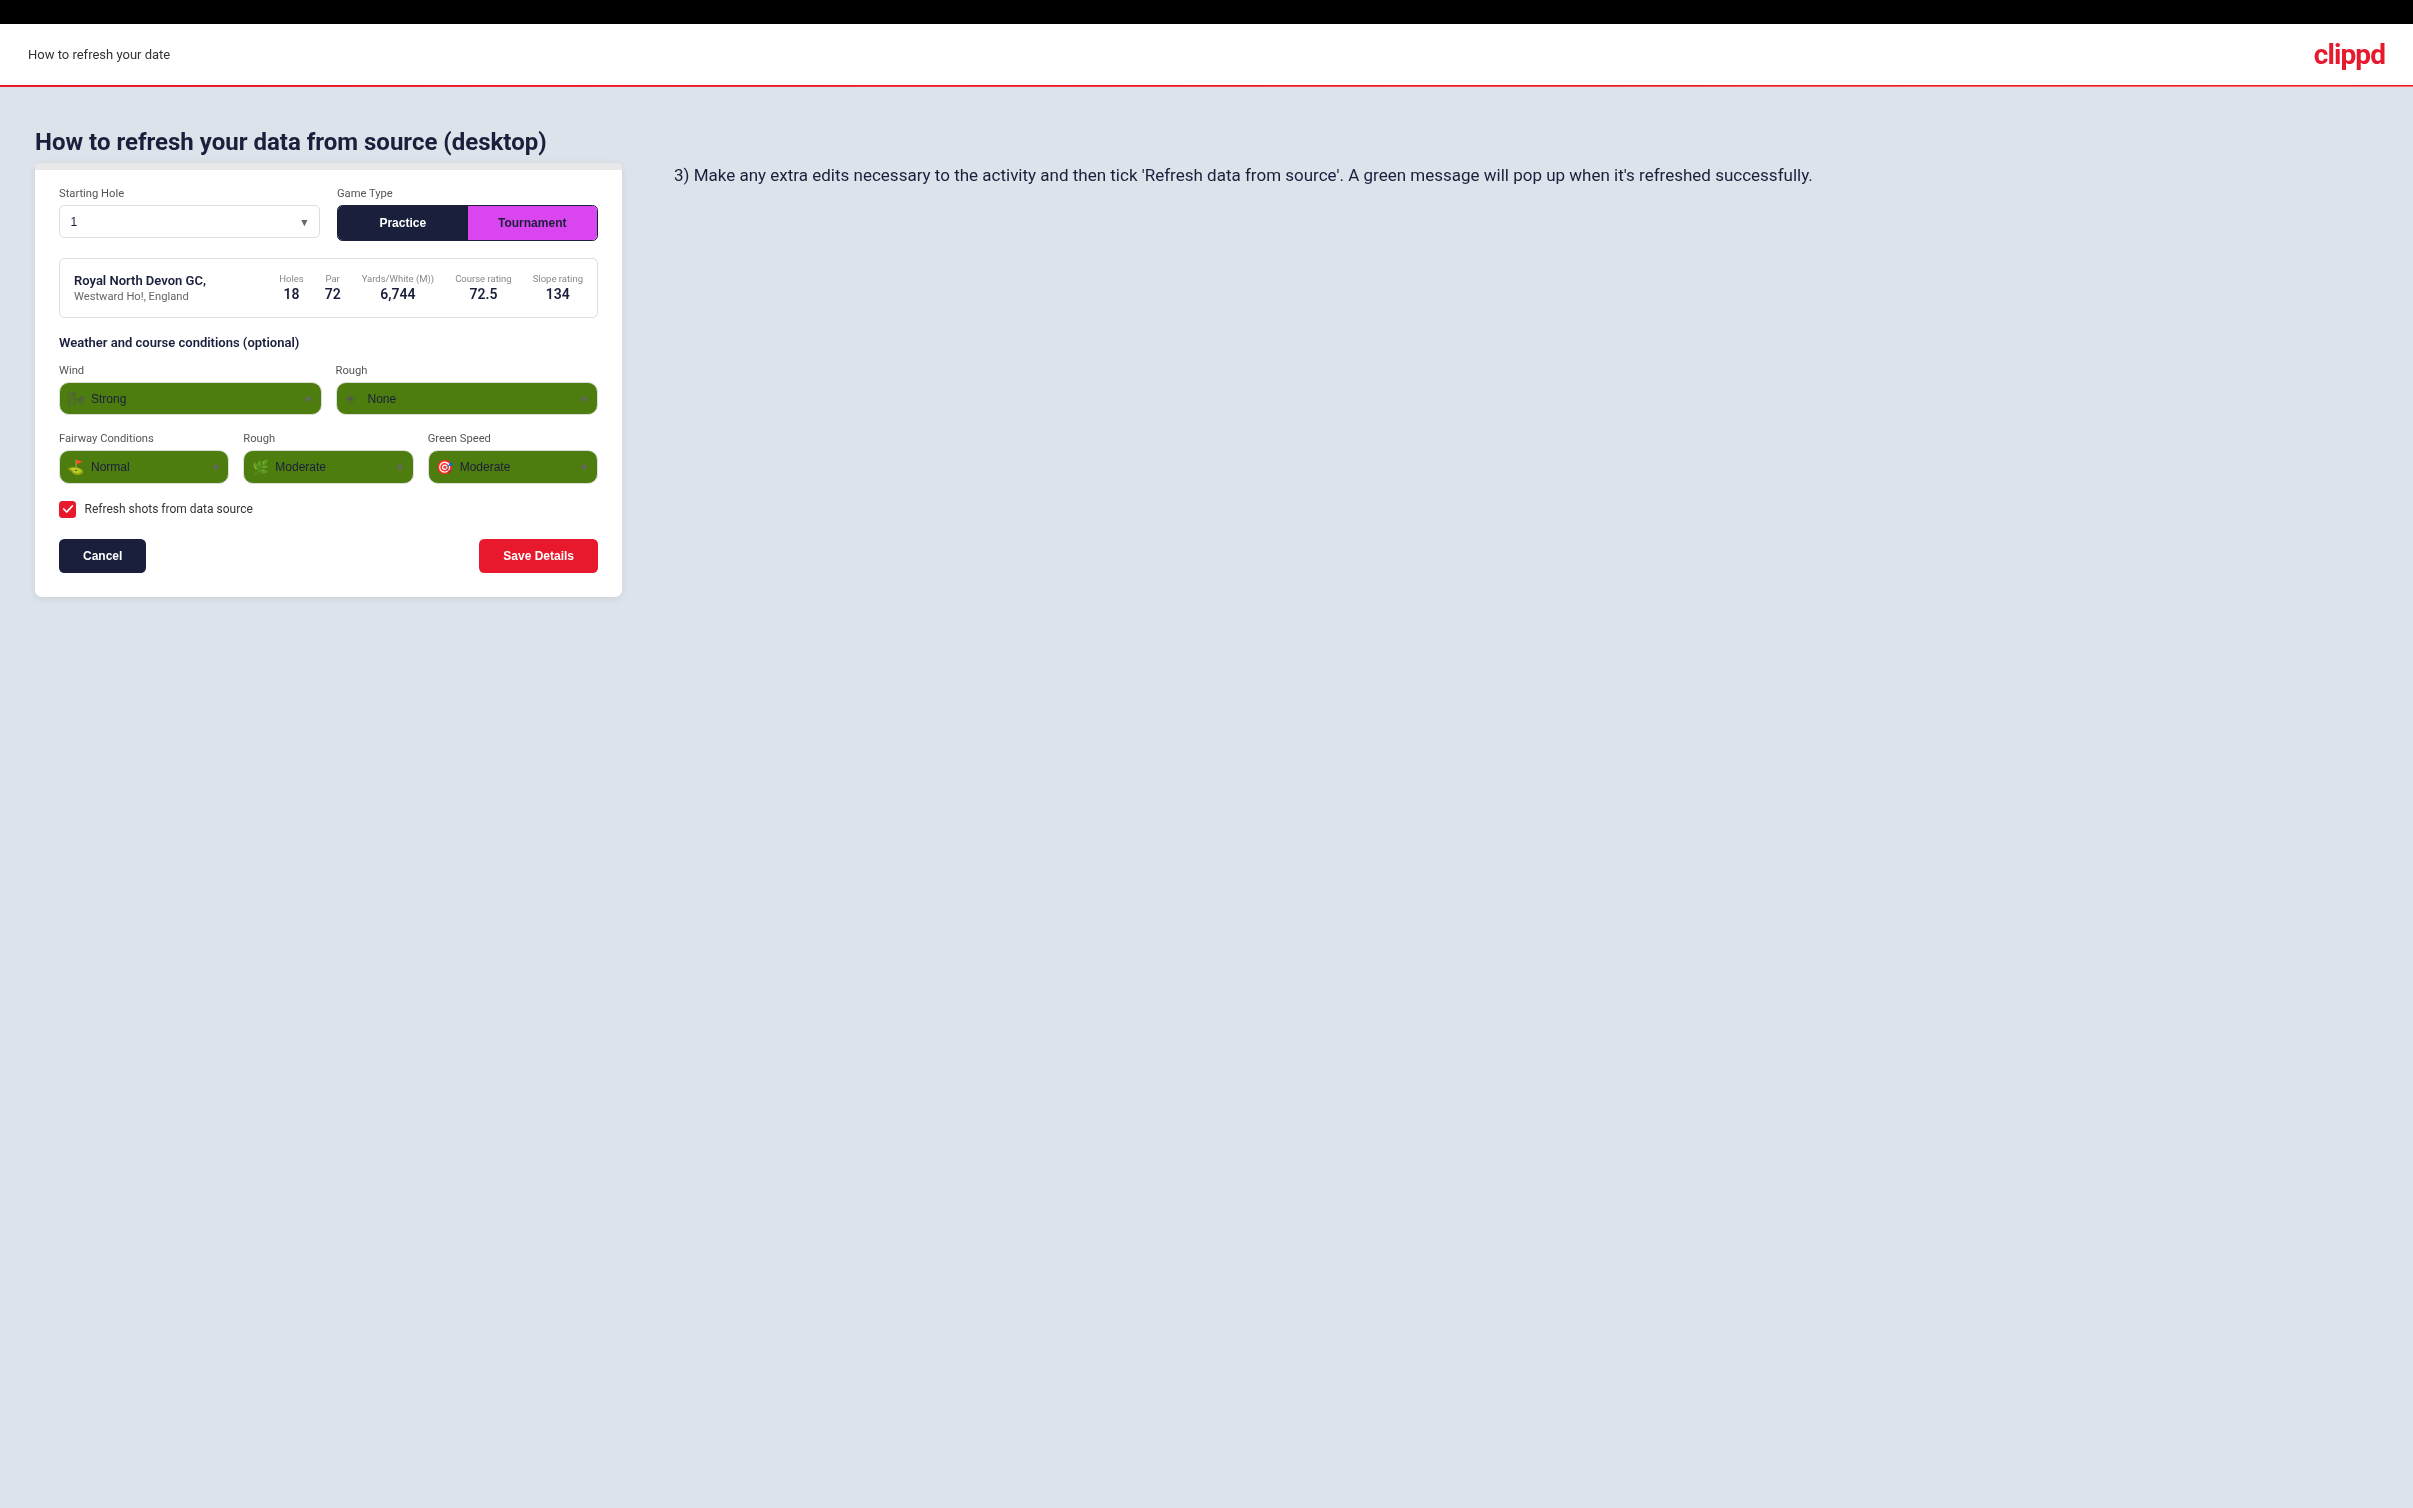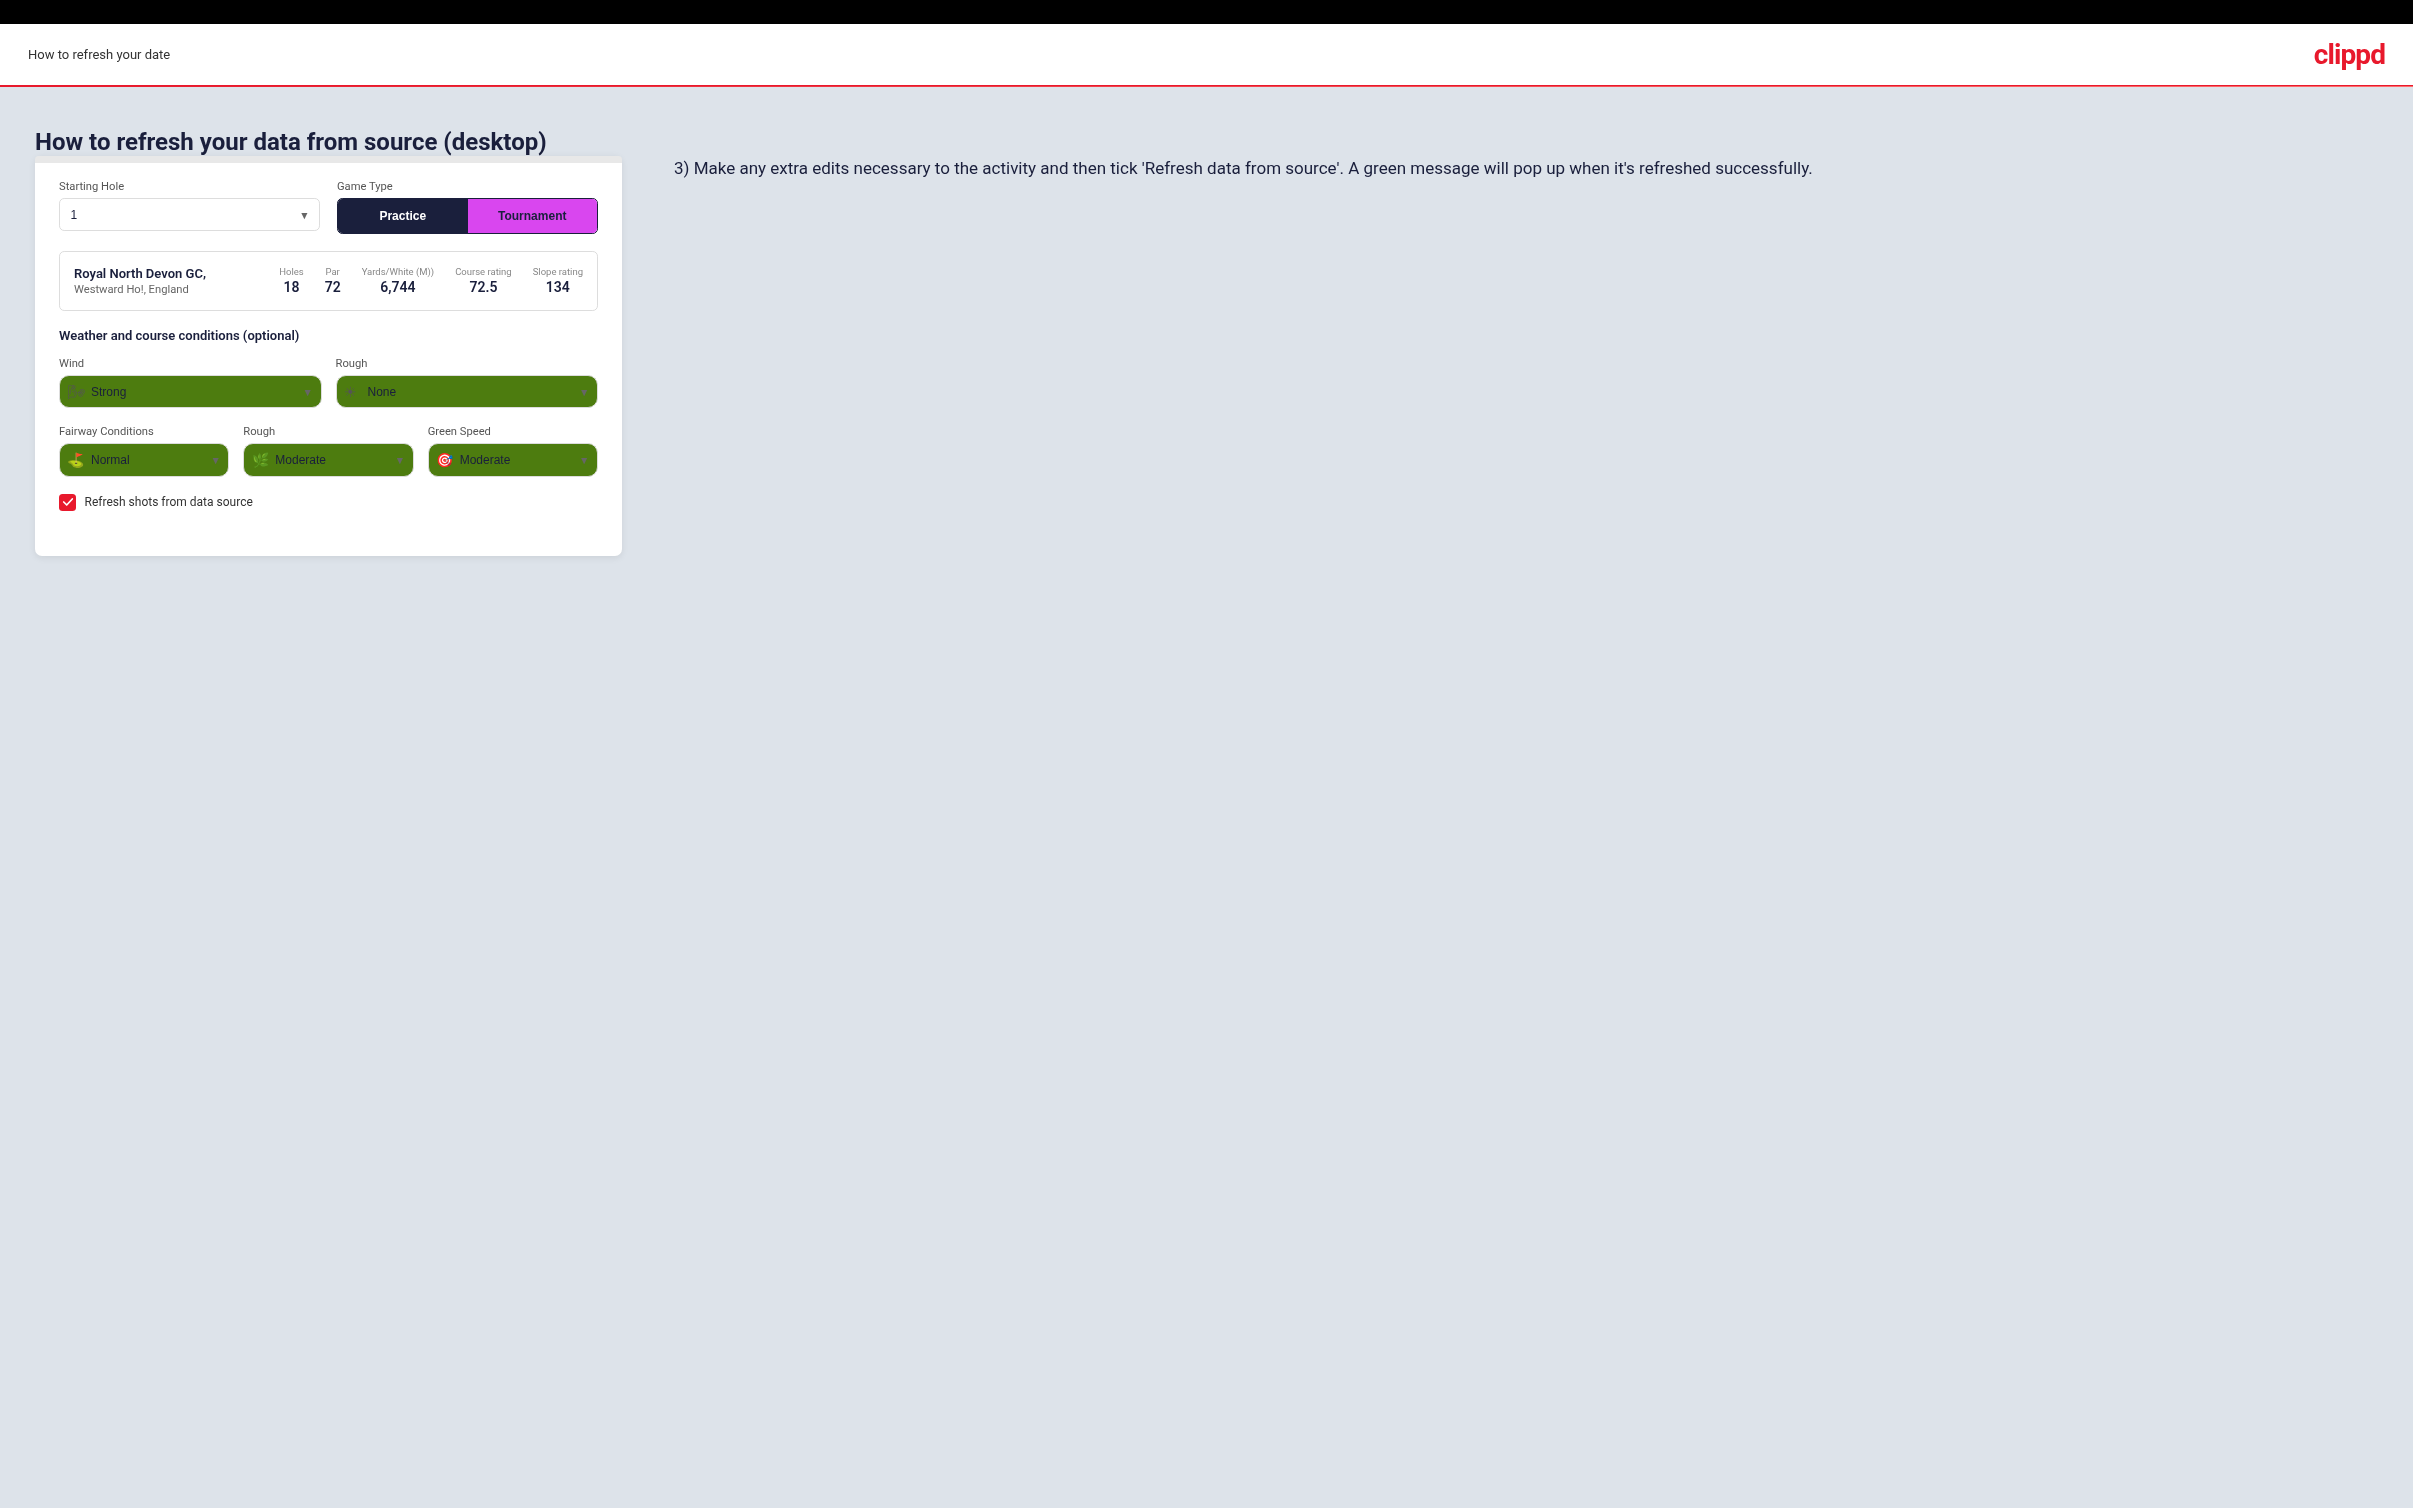--- a/index.html
+++ b/index.html
@@ -38,20 +38,21 @@
     .main-content {
       background: #dde3ea;
       padding: 41px 35px 52px 35px;
       min-height: calc(100vh - 86px);
     }
 
     .page-title {
       font-size: 24px;
       font-weight: 700;
       color: #1a1f3c;
+      margin-bottom: 7px;
     }
 
     .page-subtitle {
       font-size: 15.5px;
       color: #333;
       margin-bottom: 35px;
     }
 
     .content-layout {
       display: flex;
@@ -458,20 +459,24 @@
 
       <div class="checkbox-row">
         <div class="checkbox-custom">
           <svg viewBox="0 0 14 14" fill="none" xmlns="http://www.w3.org/2000/svg">
             <path d="M2 7L5.5 10.5L12 3.5" stroke="white" stroke-width="2" stroke-linecap="round" stroke-linejoin="round"></path>
           </svg>
         </div>
         <span class="checkbox-label">Refresh shots from data source</span>
       </div>
 
+      <div class="button-row">
+        <button class="btn-cancel">Cancel</button>
+        <button class="btn-save">Save Details</button>
+      </div>
     </div>
 
     <div class="side-text">
       <p class="side-description">3) Make any extra edits necessary to the activity and then tick 'Refresh data from source'. A green message will pop up when it's refreshed successfully.</p>
     </div>
 
   </div>
 </div>
 
 

